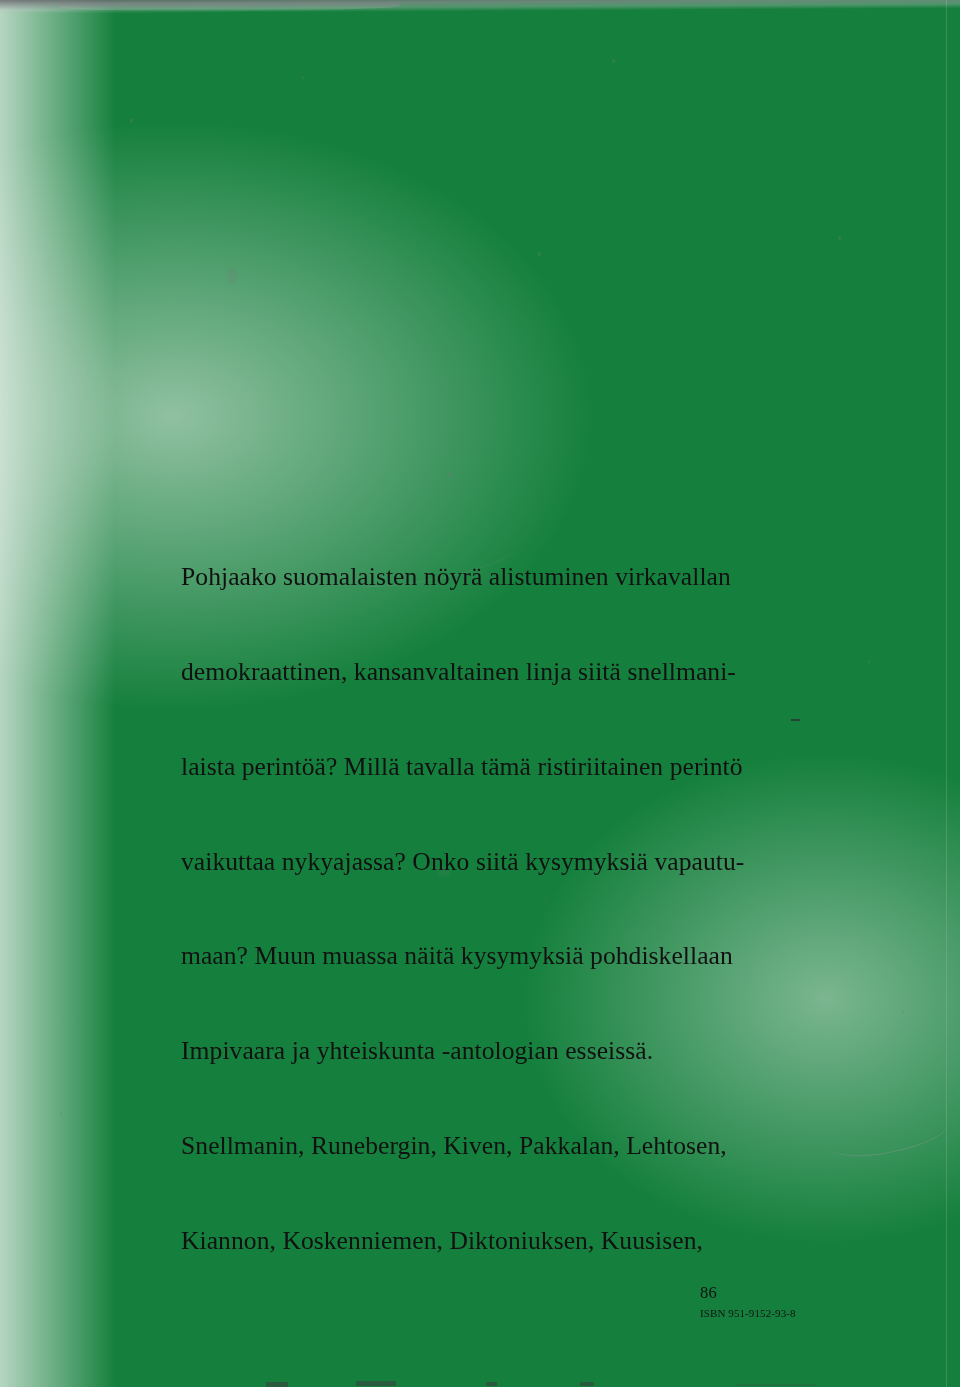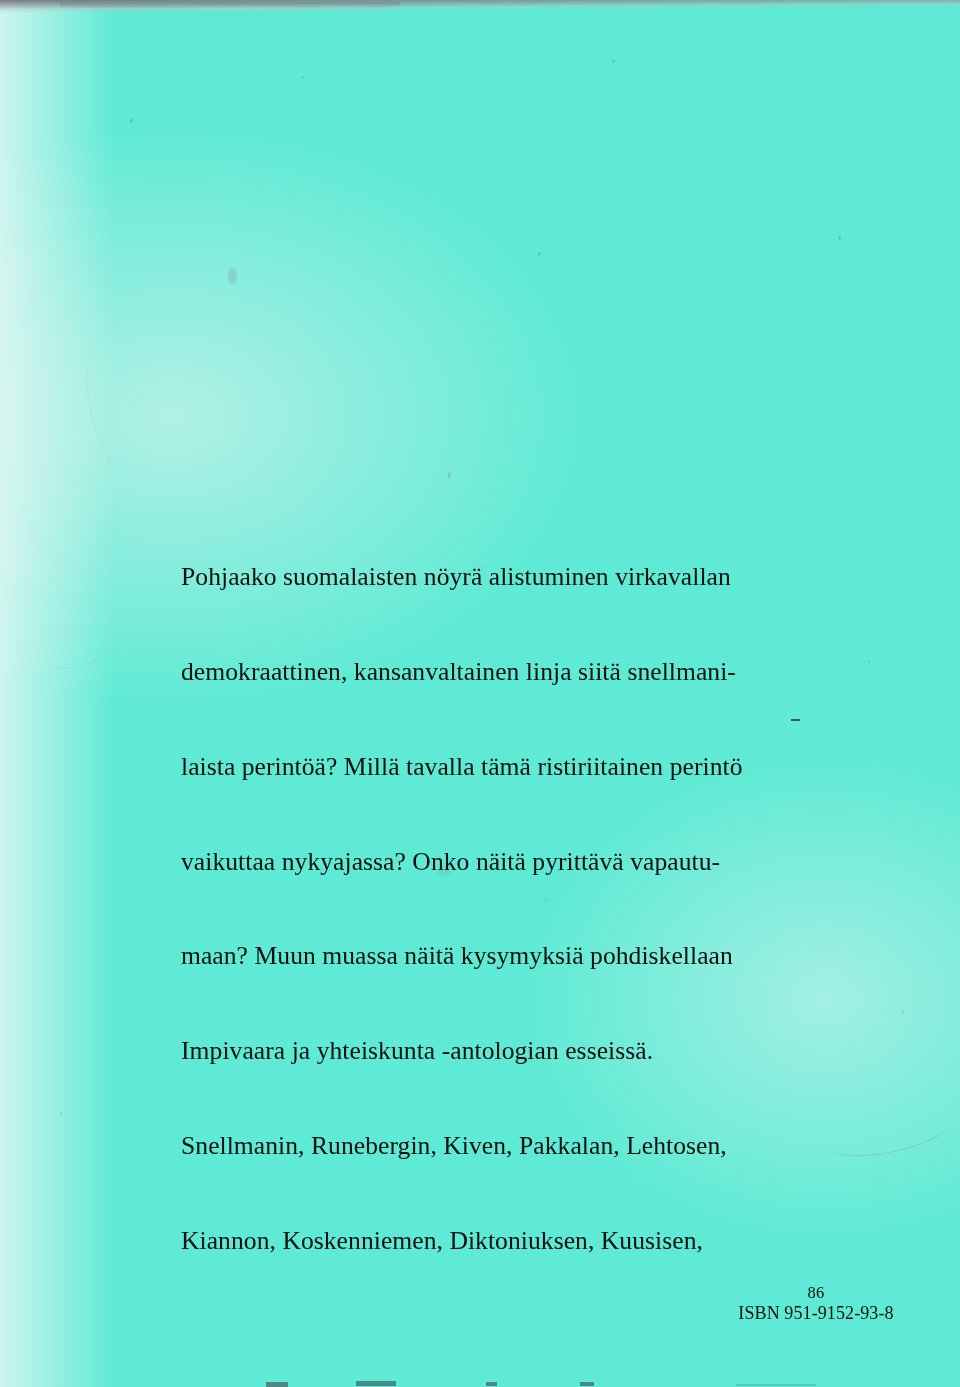--- a/index.html
+++ b/index.html
@@ -5,21 +5,21 @@
   html, body {
     margin: 0;
     padding: 0;
     background: #ffffff;
   }
   #page {
     position: relative;
     width: 960px;
     height: 1387px;
     overflow: hidden;
-    background: #5eead4;
+    background: #15803d;
     font-family: "Liberation Serif", "DejaVu Serif", serif;
     color: #111111;
   }
 
   
   .scan-top-band {
     position: absolute;
     left: 0; top: 0;
     width: 960px; height: 14px;
     background: linear-gradient(to bottom,
@@ -162,29 +162,28 @@
     white-space: nowrap;
     line-height: 36px;
   }
 
   
   #colophon {
     position: absolute;
     left: 700px;
     top: 1283px;
     width: 232px;
-    text-align: center;
   }
   #colophon .pageno {
     font-size: 16.5px;
     line-height: 20px;
     letter-spacing: 0.2px;
   }
   #colophon .isbn {
-    font-size: 18px;
+    font-size: 11px;
     line-height: 21px;
     letter-spacing: 0.1px;
     white-space: nowrap;
   }
 </style>
 </head>
 <body>
 
 <div id="page">
 
@@ -216,21 +215,21 @@
   <div class="bottom-mark" style="left:266px; top:1382px; width:22px; height:5px;"></div>
   <div class="bottom-mark" style="left:356px; top:1381px; width:40px; height:5px;"></div>
   <div class="bottom-mark" style="left:486px; top:1382px; width:11px; height:4px;"></div>
   <div class="bottom-mark" style="left:580px; top:1382px; width:14px; height:4px;"></div>
   <div class="bottom-mark" style="left:736px; top:1384px; width:80px; height:2px; opacity:0.35;"></div>
 
   <div id="body-text">
     <span class="ln">Pohjaako suomalaisten nöyrä alistuminen virkavallan</span>
     <span class="ln">demokraattinen, kansanvaltainen linja siitä snellmani-</span>
     <span class="ln">laista perintöä? Millä tavalla tämä ristiriitainen perintö</span>
-    <span class="ln">vaikuttaa nykyajassa? Onko näitä pyrittävä vapautu-</span>
+    <span class="ln">vaikuttaa nykyajassa? Onko siitä kysymyksiä vapautu-</span>
     <span class="ln">maan? Muun muassa näitä kysymyksiä pohdiskellaan</span>
     <span class="ln last">Impivaara ja yhteiskunta -antologian esseissä.</span>
     <span class="ln">Snellmanin, Runebergin, Kiven, Pakkalan, Lehtosen,</span>
     <span class="ln">Kiannon, Koskenniemen, Diktoniuksen, Kuusisen,</span>
     
     
     
     
     
     

